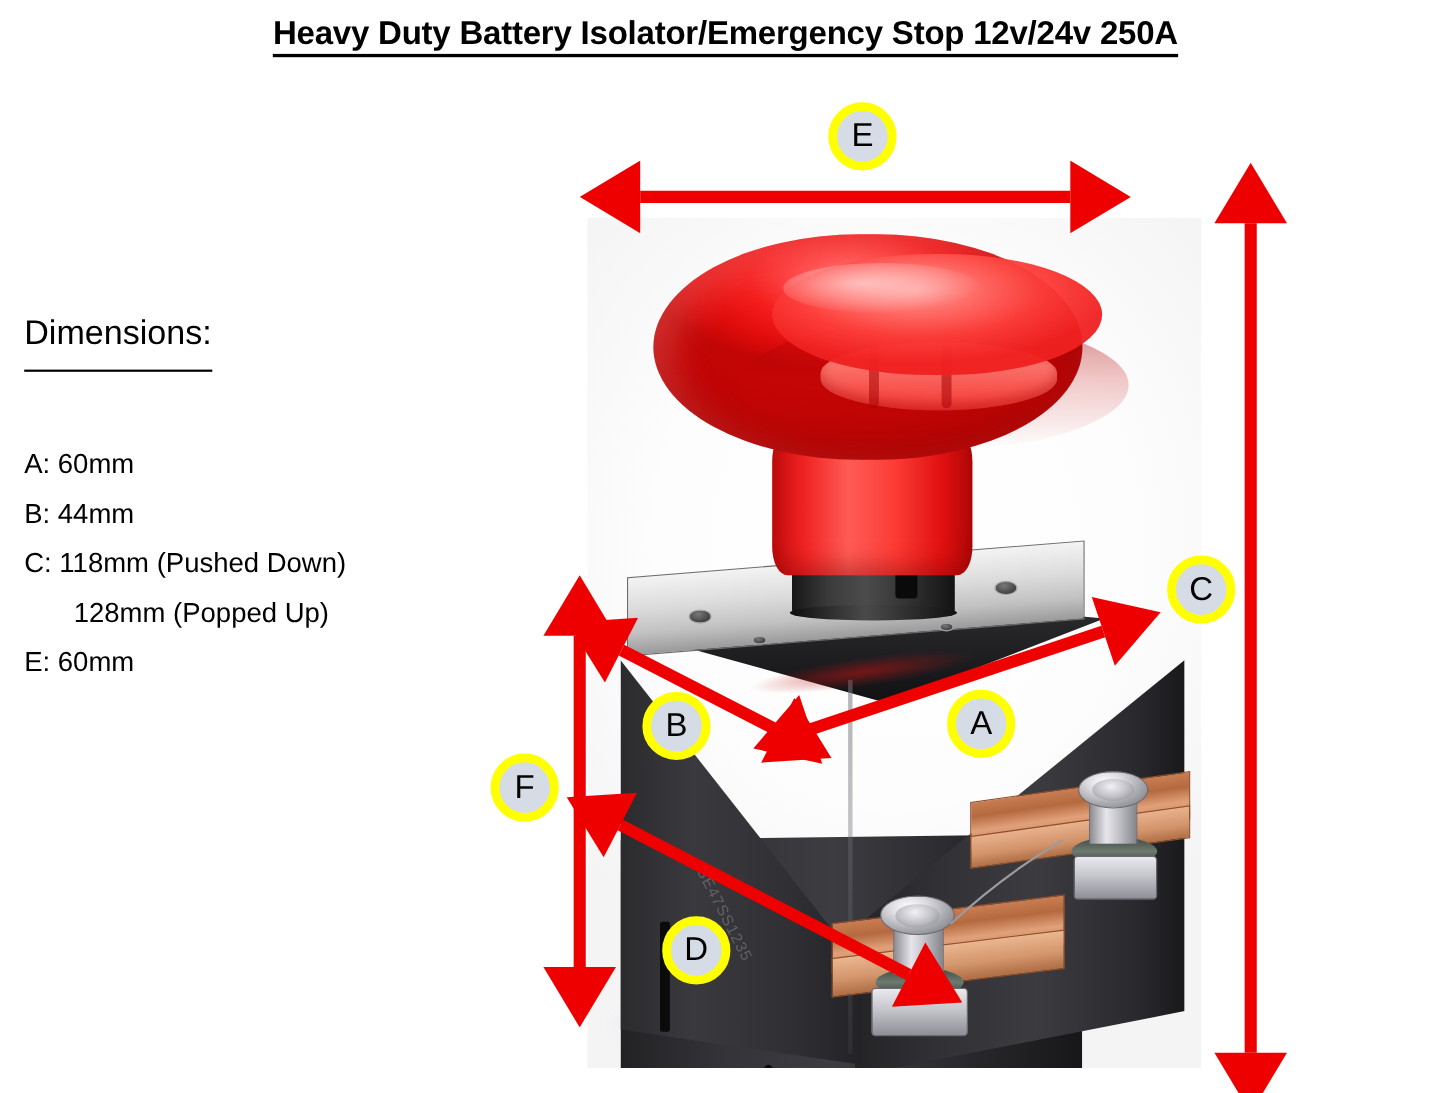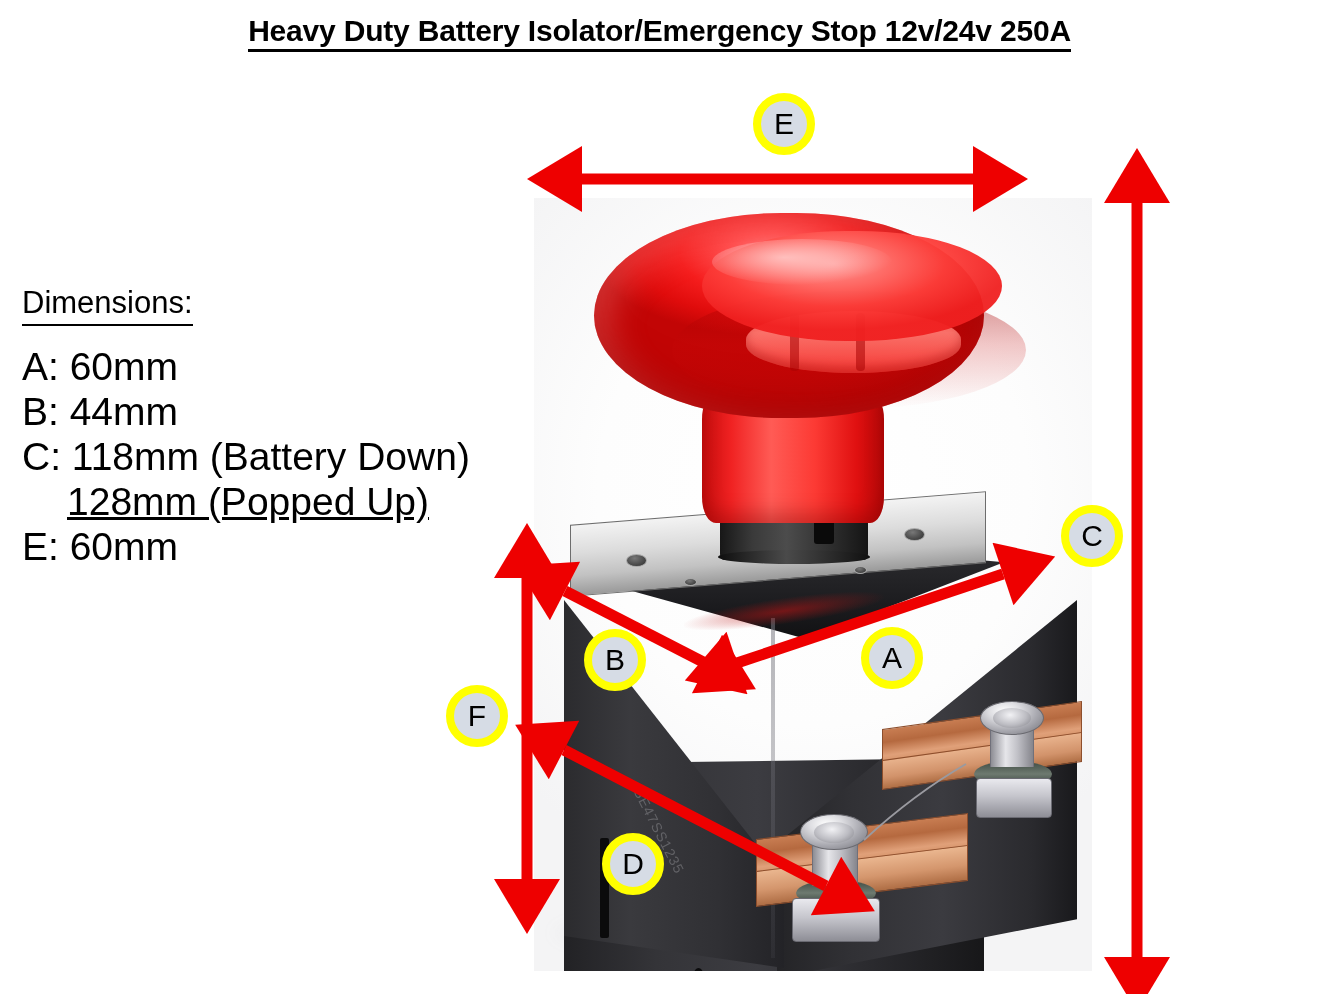--- a/index.html
+++ b/index.html
@@ -33,31 +33,31 @@
 
   
   #dims {
     position: absolute;
     left: 22px; top: 287px;
     width: 470px;
   }
   #dims-heading {
     font-size: 31px;
     line-height: 1.0;
-    margin-bottom: 18px;
+    margin-bottom: 62px;
     display: inline-block;
     border-bottom: 2px solid #000;
-    padding-bottom: 6px;
+    padding-bottom: 18px;
   }
   .dim-row {
-    font-size: 39px;
+    font-size: 25px;
     line-height: 45px;
     white-space: nowrap;
   }
-  .dim-row.indent { padding-left: 45px; text-decoration: underline; }
+  .dim-row.indent { padding-left: 45px; }
 
   
   #photo {
     position: absolute;
     left: 534px; top: 198px;
     width: 558px; height: 773px;
     background:
       radial-gradient(ellipse 70% 55% at 50% 38%, #ffffff 0%, #fdfdfd 55%, #f4f4f5 100%);
     overflow: hidden;
   }
@@ -336,21 +336,21 @@
 <body>
 
 <div id="title">
   <span class="ul">Heavy Duty Battery Isolator/Emergency Stop 12v/24v 250A</span>
 </div>
 
 <div id="dims">
   <div id="dims-heading">Dimensions:</div>
   <div class="dim-row">A: 60mm</div>
   <div class="dim-row">B: 44mm</div>
-  <div class="dim-row">C:  118mm (Battery Down)</div>
+  <div class="dim-row">C:  118mm (Pushed Down)</div>
   <div class="dim-row indent">128mm (Popped Up)</div>
   <div class="dim-row">E:  60mm</div>
 </div>
 
 <div id="photo">
 
   <div class="floor-shadow"></div>
 
   <div class="body-lower"></div>
   <div class="body-right"></div>

